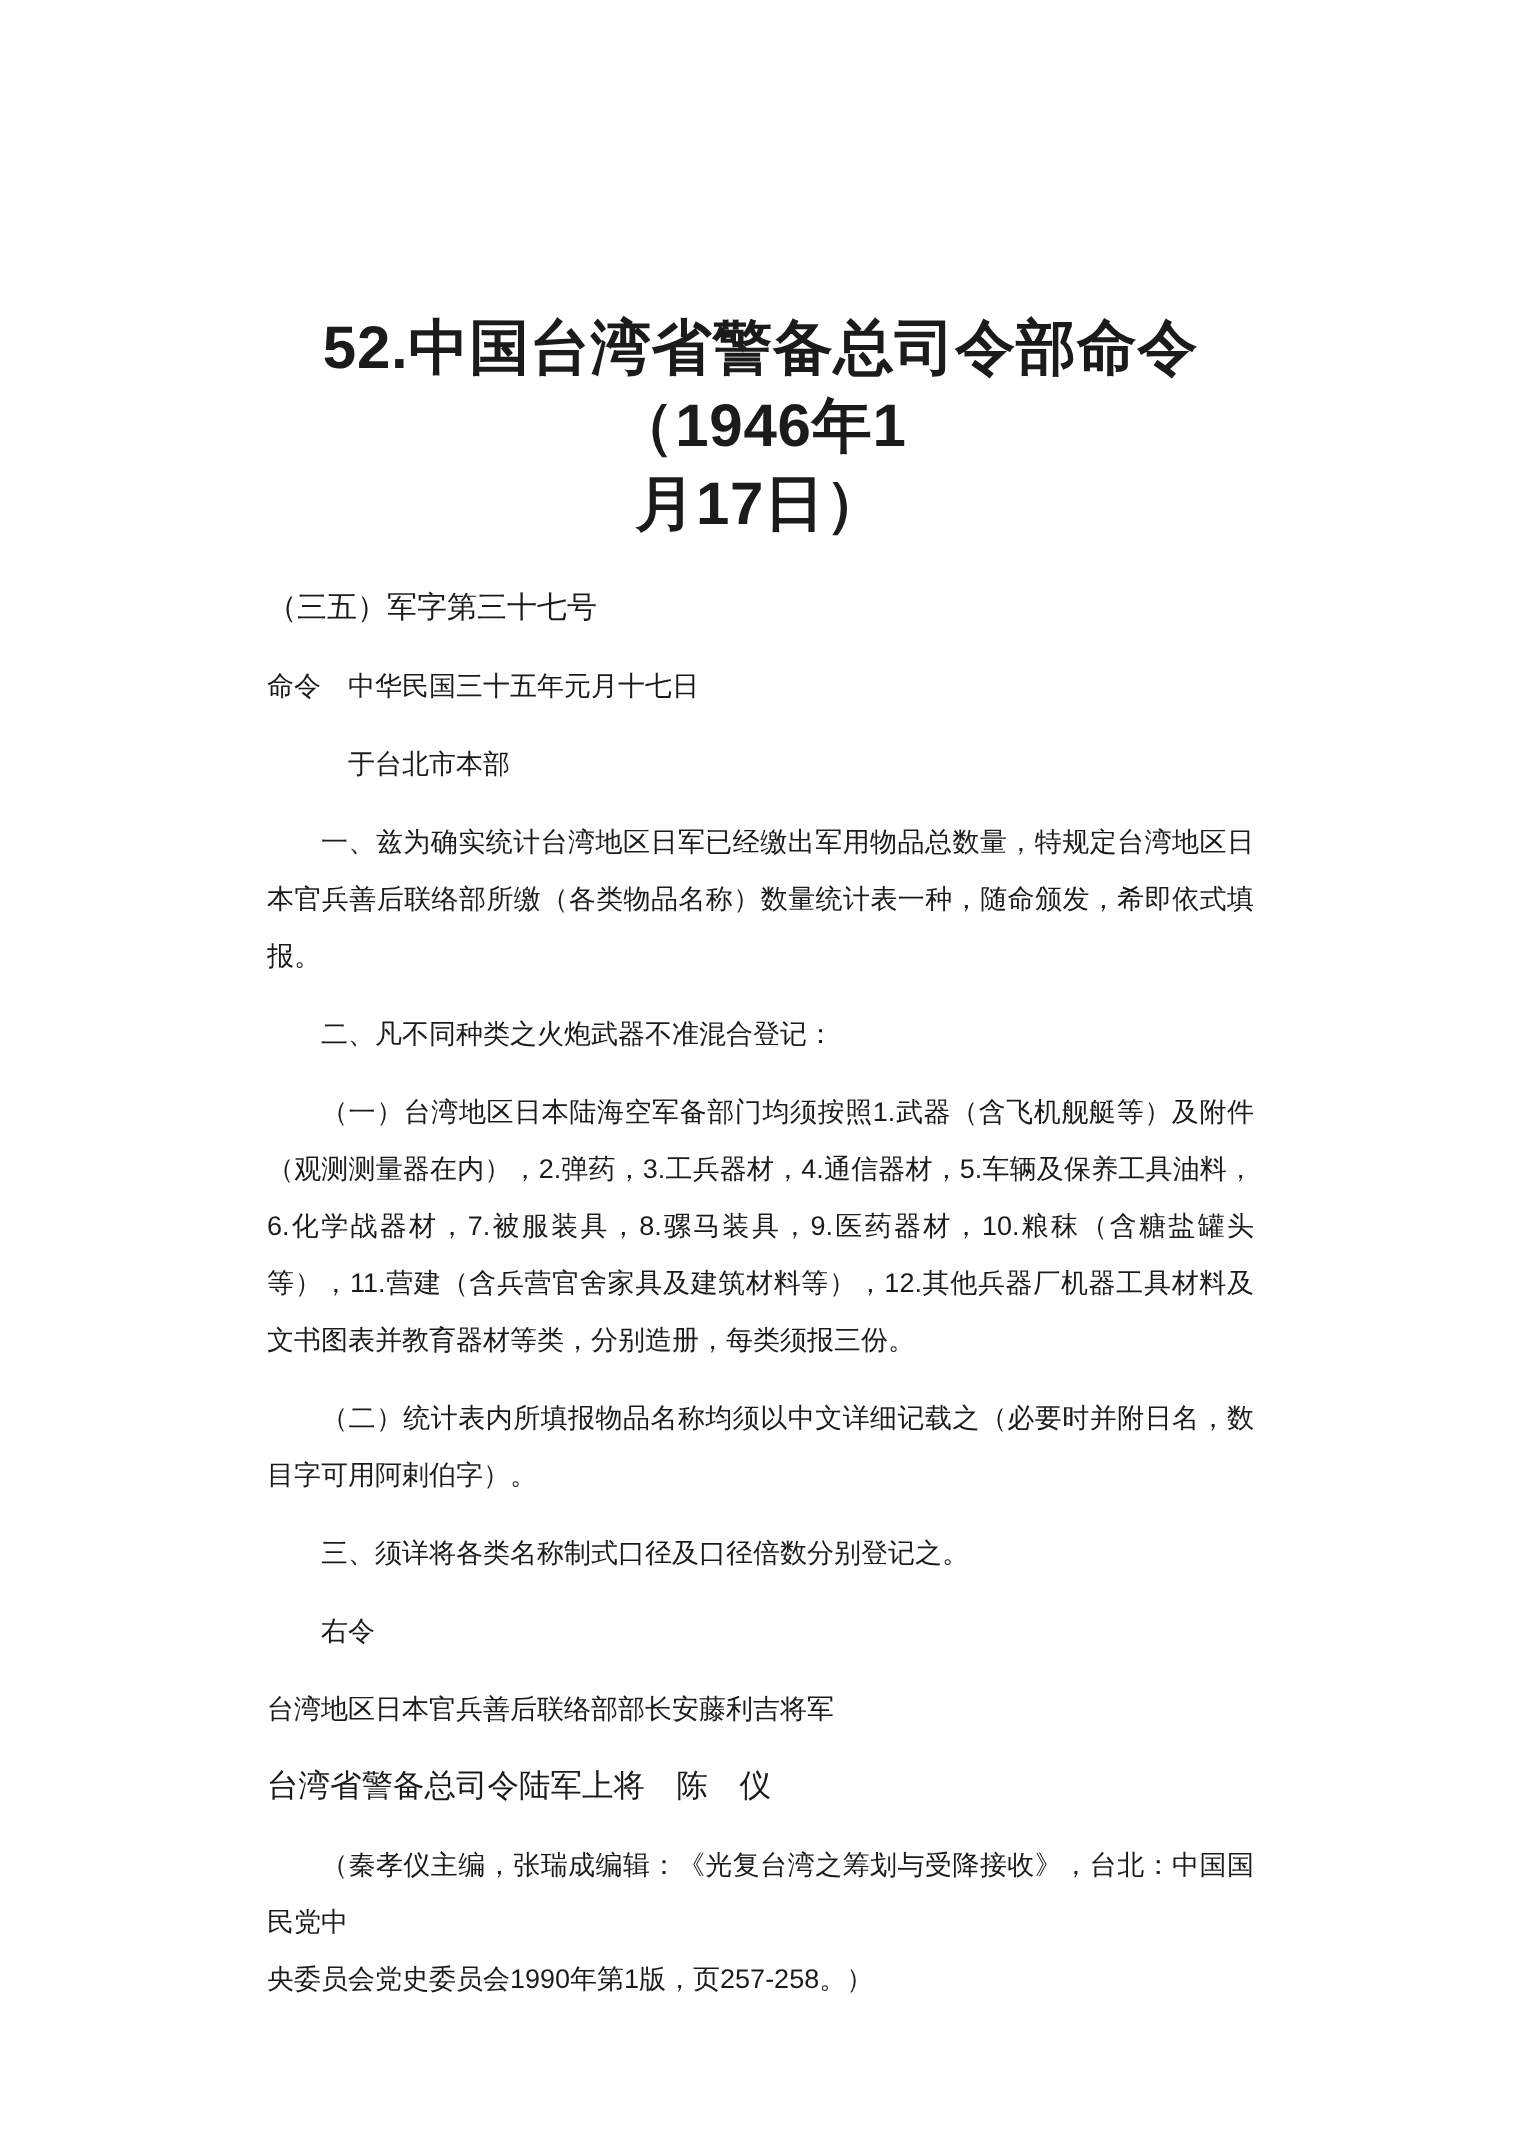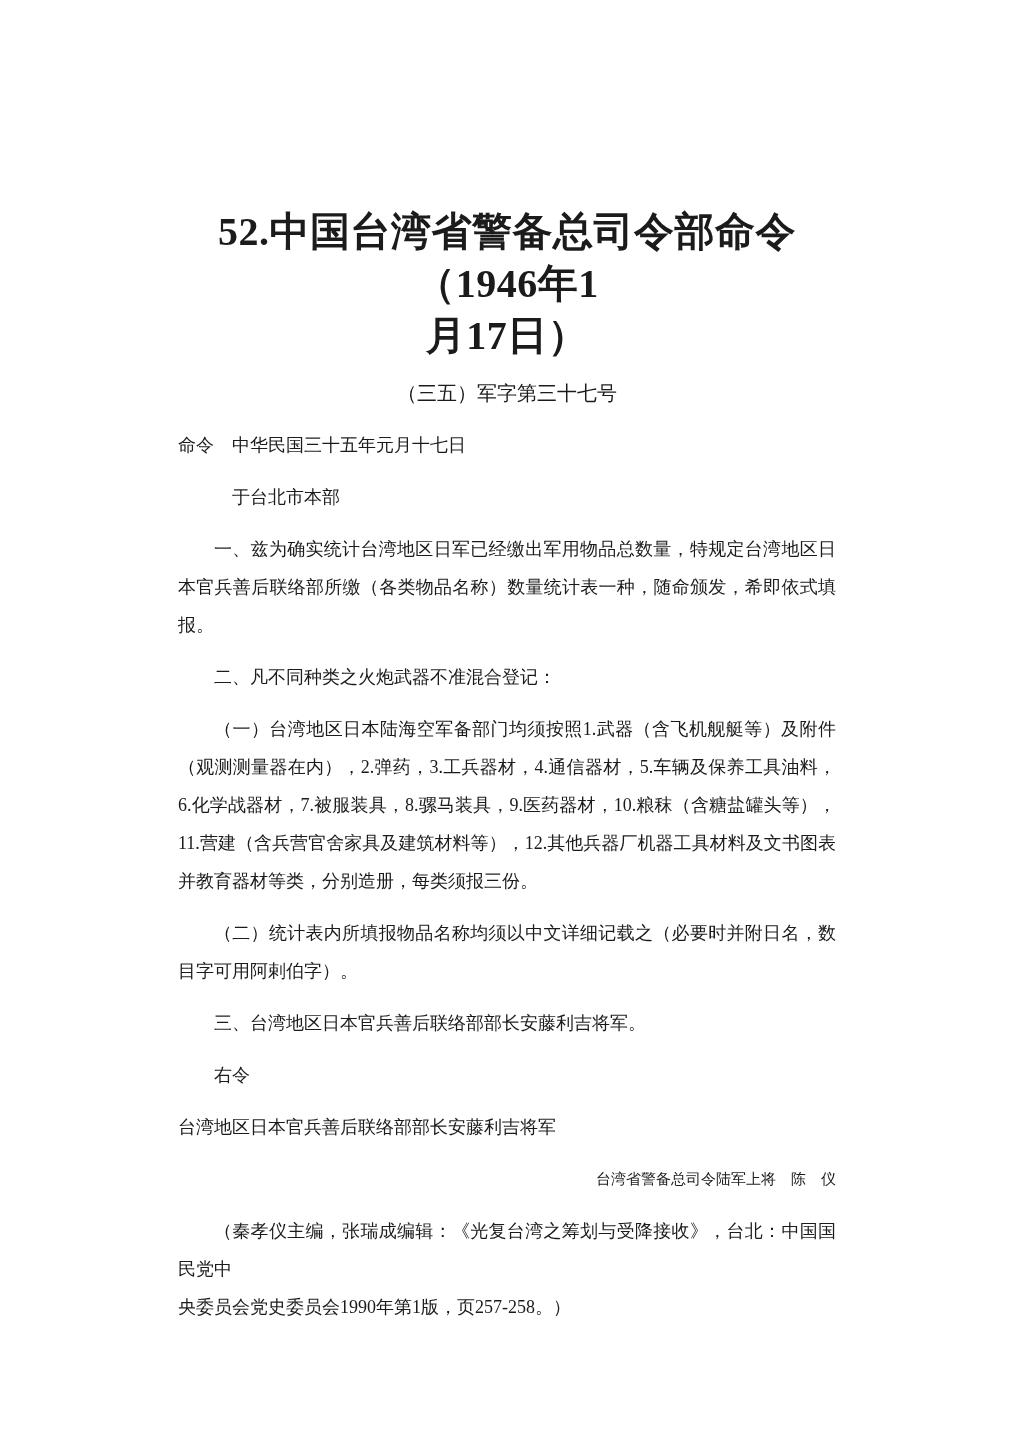--- a/index.html
+++ b/index.html
@@ -7,59 +7,57 @@
     padding: 0;
     background: #ffffff;
   }
   .page {
     position: relative;
     width: 886px;
     height: 1437px;
     margin: 0 auto;
     background: #ffffff;
     color: #1b1b1b;
-    font-family: Liberation Serif, serif;
+    font-family: Liberation Sans, sans-serif;
     overflow: hidden;
   }
   .content {
     padding: 0 114px;
   }
   .doc-title {
     margin: 0;
     padding-top: 206px;
     text-align: center;
     font-size: 40px;
     font-weight: bold;
     line-height: 52px;
     letter-spacing: 0.5px;
   }
   .doc-number {
-    margin-top: 12px;
-    text-align: center;
+    margin-top: 24px;
     font-size: 20px;
     line-height: 38px;
   }
   .body-block {
     margin-top: 12px;
   }
   .para {
     margin: 14px 0 0 0;
     font-size: 18px;
     line-height: 38px;
     text-align: justify;
     text-justify: inter-ideograph;
   }
   .indent-0 { text-indent: 0; }
   .indent-2 { text-indent: 2em; }
   .indent-3 { text-indent: 3em; }
   .signature-right {
     margin: 14px 0 0 0;
-    font-size: 15px;
+    font-size: 21px;
     line-height: 38px;
-    text-align: right;
   }
   .citation {
     margin: 14px 0 0 0;
     font-size: 18px;
     line-height: 38px;
   }
   .citation .line1 {
     text-indent: 2em;
     text-align: justify;
   }
@@ -80,21 +78,21 @@
 
     <div class="doc-number">（三五）军字第三十七号</div>
 
     <div class="body-block" id="paragraphs">
         <p class="para indent-0">命令　中华民国三十五年元月十七日</p>
         <p class="para indent-3">于台北市本部</p>
         <p class="para indent-2">一、兹为确实统计台湾地区日军已经缴出军用物品总数量，特规定台湾地区日本官兵善后联络部所缴（各类物品名称）数量统计表一种，随命颁发，希即依式填报。</p>
         <p class="para indent-2">二、凡不同种类之火炮武器不准混合登记：</p>
         <p class="para indent-2">（一）台湾地区日本陆海空军备部门均须按照1.武器（含飞机舰艇等）及附件（观测测量器在内），2.弹药，3.工兵器材，4.通信器材，5.车辆及保养工具油料，6.化学战器材，7.被服装具，8.骡马装具，9.医药器材，10.粮秣（含糖盐罐头等），11.营建（含兵营官舍家具及建筑材料等），12.其他兵器厂机器工具材料及文书图表并教育器材等类，分别造册，每类须报三份。</p>
         <p class="para indent-2">（二）统计表内所填报物品名称均须以中文详细记载之（必要时并附日名，数目字可用阿剌伯字）。</p>
-        <p class="para indent-2">三、台湾地区日本官兵善后联络部部长安藤利吉将军。</p>
+        <p class="para indent-2">三、须详将各类名称制式口径及口径倍数分别登记之。</p>
         <p class="para indent-2">右令</p>
         <p class="para indent-0">台湾地区日本官兵善后联络部部长安藤利吉将军</p>
       </div>
 
     <div class="signature-right">台湾省警备总司令陆军上将　陈　仪</div>
 
     <div class="citation">
       <div class="line1">（秦孝仪主编，张瑞成编辑：《光复台湾之筹划与受降接收》，台北：中国国民党中</div>
       <div class="line2">央委员会党史委员会1990年第1版，页257-258。）</div>
     </div>

